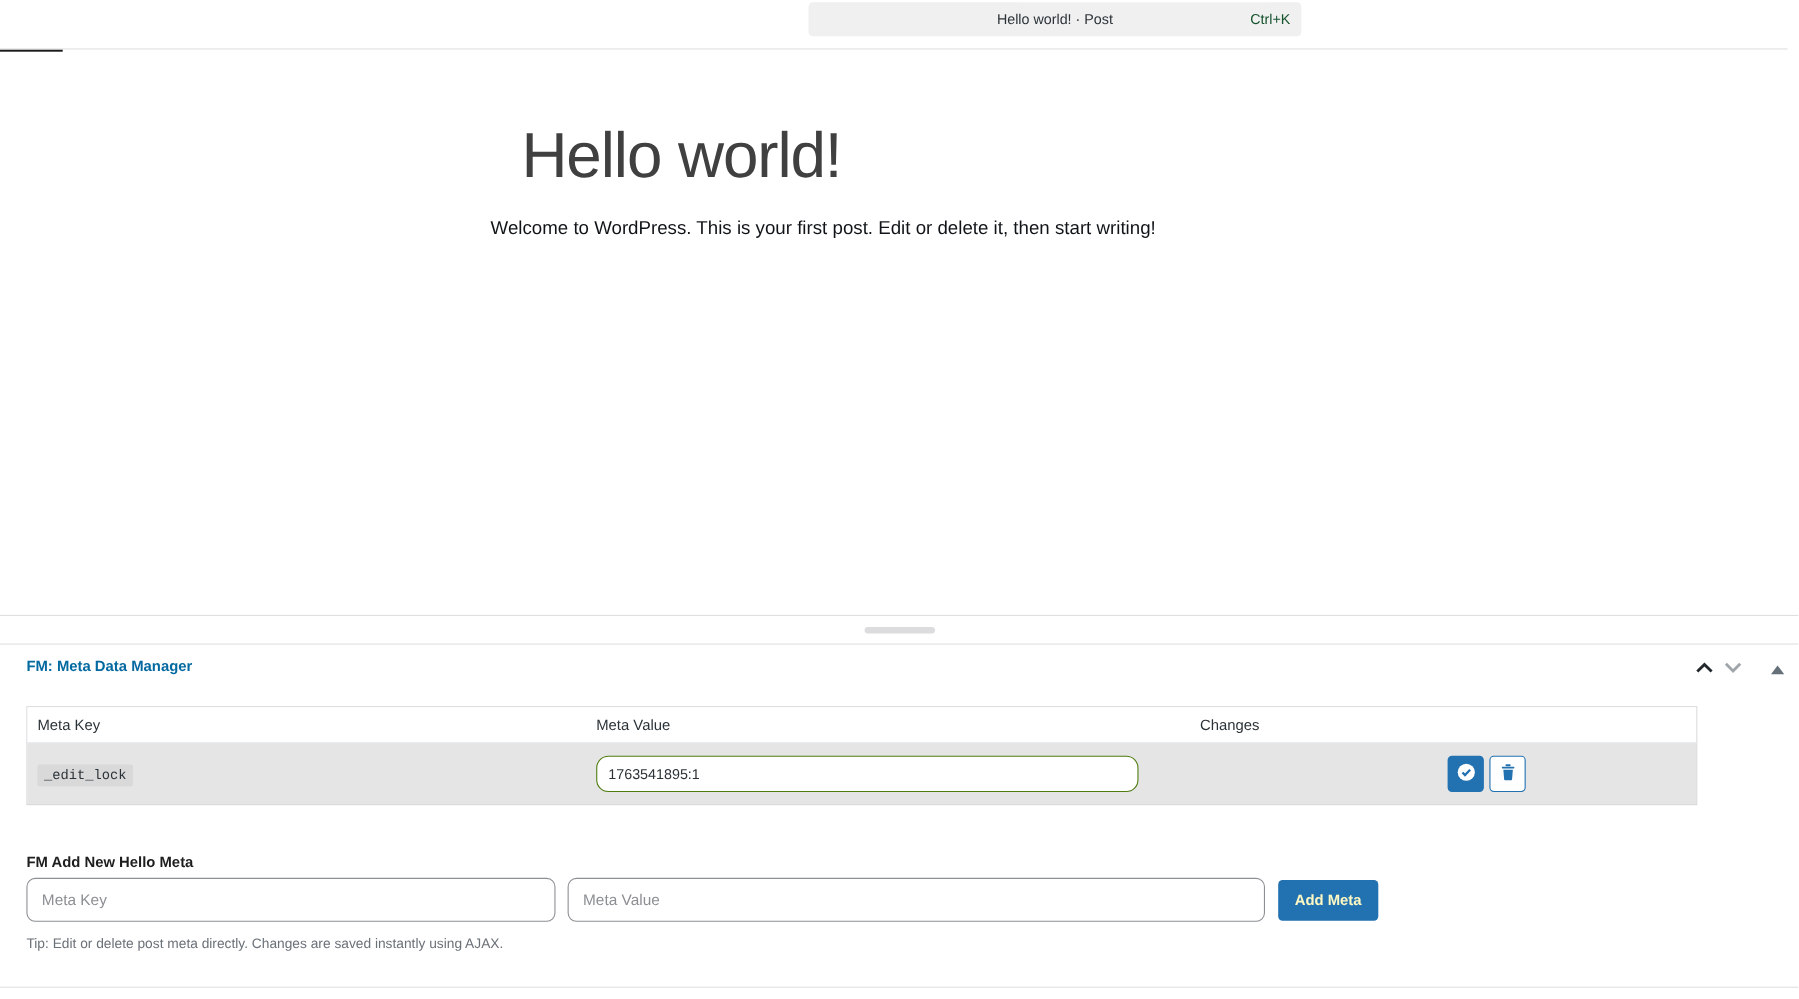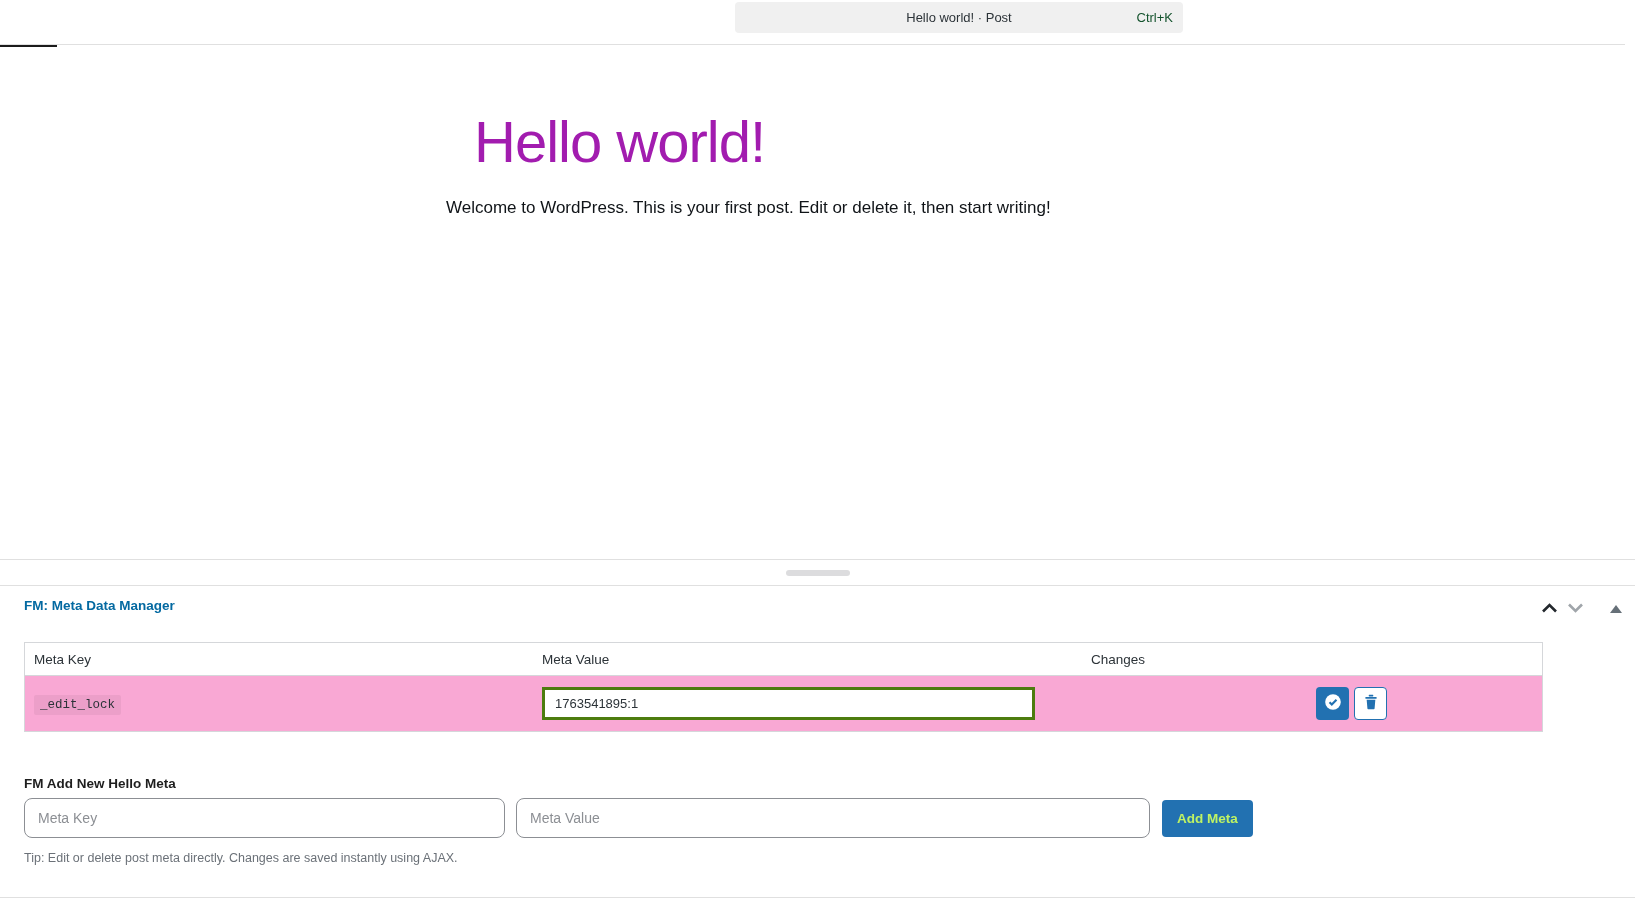--- a/index.html
+++ b/index.html
@@ -21,21 +21,21 @@
   .icon-btn { width:36px; height:36px; display:flex; align-items:center; justify-content:center; cursor:pointer; border-radius:2px; }
   .icon-btn svg { display:block; }
   .command-bar { position:absolute; left:735px; top:2px; width:448px; height:31px;
     background:#f0f0f0; border-radius:4px; display:flex; align-items:center; justify-content:center;
     font-size:13px; color:#2c3338; cursor:pointer; }
   .command-shortcut { position:absolute; right:10px; top:0; height:31px; line-height:31px;
     font-size:13px; color:#14532d; }
 
   
   .post-title { position:absolute; left:474px; top:110px; font-size:58px; font-weight:400;
-    letter-spacing:-1px; color:#a21caf; line-height:1.1; cursor:text; }
+    letter-spacing:-1px; color:#404040; line-height:1.1; cursor:text; }
   .post-paragraph { position:absolute; left:446px; top:195px; width:650px; font-size:17px;
     color:#101418; line-height:1.5; cursor:text; }
 
   
   .hr { position:absolute; left:0; width:1635px; height:1px; background:#e0e0e0; }
   .hr.top-sep { top:559px; }
   .hr.panel-sep { top:585px; }
   .hr.bottom-sep { top:897px; }
   .drag-handle { position:absolute; left:786px; top:570px; width:64px; height:6px;
     background:#dcdcde; border-radius:3px; cursor:row-resize; }
@@ -45,45 +45,45 @@
   .panel-controls { position:absolute; right:13px; top:599px; display:flex; align-items:center; }
   .ctrl-btn { width:26px; height:20px; display:flex; align-items:center; justify-content:center; cursor:pointer; }
   .toggle-tri { width:0; height:0; border-left:6px solid transparent; border-right:6px solid transparent;
     border-bottom:8px solid #667078; margin-left:22px; cursor:pointer; }
 
   
   .meta-table { position:absolute; left:24px; top:642px; width:1519px;
     border:1px solid #d5d7da; background:#fff; font-size:13.5px; }
   .t-head { display:flex; height:33px; align-items:center; background:#fff;
     border-bottom:1px solid #d5d7da; color:#2c3338; }
-  .t-row { display:flex; height:55px; align-items:center; background:#f9a8d4; }
+  .t-row { display:flex; height:55px; align-items:center; background:#e5e5e5; }
   .c1 { width:507px; padding-left:9px; }
   .c2 { width:549px; padding-left:10px; }
   .c3 { flex:1; padding-left:10px; display:flex; align-items:center; }
   .meta-key-code { font-family:"Liberation Mono", monospace; font-size:12.5px; color:#2c3338;
     background:rgba(0,0,0,0.05); padding:3px 6px; border-radius:2px; }
-  .row-value-input { width:493px; height:33px; border:3px solid #4d7c0f; border-radius:0;
+  .row-value-input { width:493px; height:33px; border:1px solid #4d7c0f; border-radius:11px;
     padding:0 10px; font-size:13px; color:#2c3338; background:#fff; font-family:"Liberation Sans", sans-serif; }
   .actions-wrap { display:flex; gap:5px; margin-left:225px; }
   .btn-check { width:33px; height:33px; background:#2271b1; border:none; border-radius:4px;
     display:flex; align-items:center; justify-content:center; cursor:pointer; }
   .btn-trash { width:33px; height:33px; background:#fff; border:1.5px solid #2271b1; border-radius:4px;
     display:flex; align-items:center; justify-content:center; cursor:pointer; }
 
   
   .addnew-title { position:absolute; left:24px; top:776px; font-size:13.5px; font-weight:700; color:#1e1e1e; }
   .addnew-key { position:absolute; left:24px; top:798px; width:481px; height:40px;
     border:1px solid #8c8f94; border-radius:8px; padding:0 13px; font-size:14px; color:#2c3338;
     font-family:"Liberation Sans", sans-serif; }
   .addnew-value { position:absolute; left:516px; top:798px; width:634px; height:40px;
     border:1px solid #8c8f94; border-radius:8px; padding:0 13px; font-size:14px; color:#2c3338;
     font-family:"Liberation Sans", sans-serif; }
   .addnew-key::placeholder, .addnew-value::placeholder { color:#8c8f94; }
   .addmeta-btn { position:absolute; left:1162px; top:800px; height:37px; padding:0 15px;
-    background:#2271b1; color:#bef264; border:none; border-radius:4px; font-size:13.5px; font-weight:600;
+    background:#2271b1; color:#fef9c3; border:none; border-radius:4px; font-size:13.5px; font-weight:600;
     cursor:pointer; font-family:"Liberation Sans", sans-serif; }
   .tip-text { position:absolute; left:24px; top:851px; font-size:12.5px; color:#6b7178; }
 </style>
 </head>
 <body>
 
 <div class="stage">
 
   <div class="topbar">
     <div class="command-bar">

